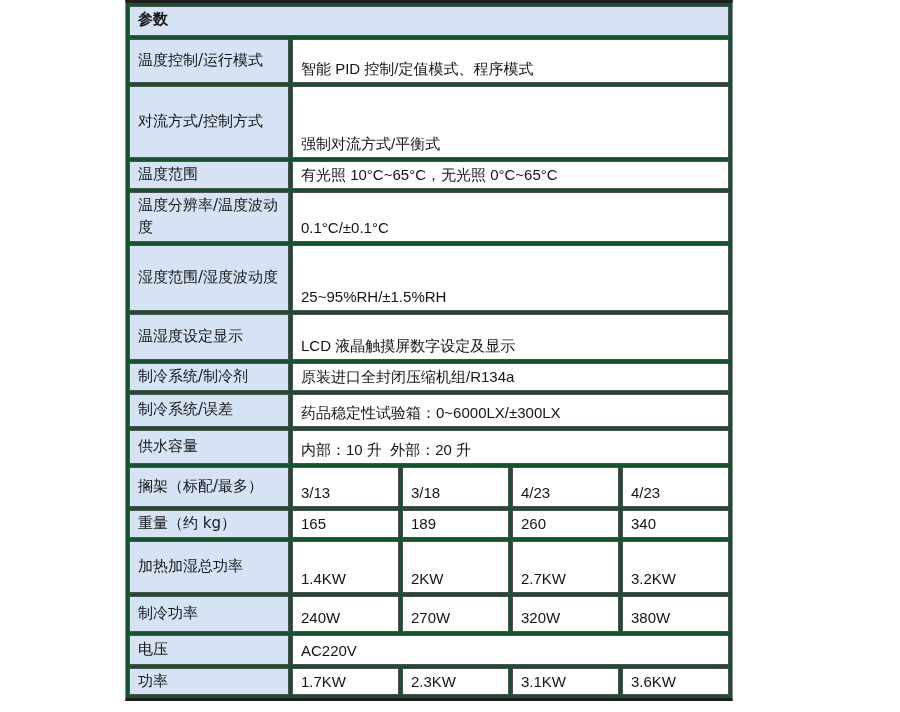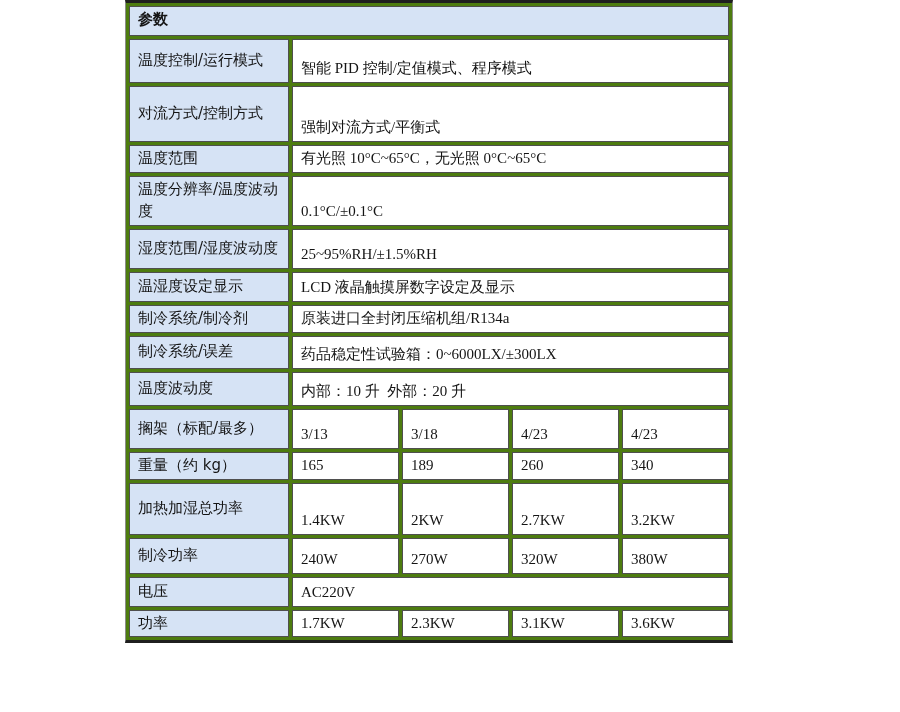--- a/index.html
+++ b/index.html
@@ -20,21 +20,21 @@
   .table-frame {
     position: absolute;
     left: 125px;
     top: 0;
     width: 608px;
     box-sizing: border-box;
     border-top: 3px solid #1f1f1f;
     border-bottom: 3px solid #1f1f1f;
     border-left: 1px solid #8c8c8c;
     border-right: 1px solid #8c8c8c;
-    background: #4d7c0f;
+    background: #14532d;
   }
   table.spec {
     border-collapse: separate;
     border-spacing: 3px;
     width: 100%;
     table-layout: fixed;
   }
   table.spec td, table.spec th {
     box-sizing: border-box;
     border: 1px solid #4f4f4f;
@@ -52,21 +52,21 @@
     padding-top: 3px;
   }
   td.lbl {
     background: #d6e3f5;
     vertical-align: middle;
   }
   td.val {
     background: #ffffff;
     vertical-align: bottom;
     padding-bottom: 6px;
-    font-family: Liberation Serif, serif;
+    font-family: Liberation Sans, sans-serif;
     white-space: pre-wrap;
   }
 </style>
 </head>
 <body>
 
 <div class="stage">
   <div class="table-frame">
     <table class="spec">
       <colgroup>
@@ -80,57 +80,57 @@
       <tbody>
           <tr style="height:30px">
         <th class="title-cell" colspan="5">参数</th>
       </tr>
 
       <tr style="height:44px">
         <td class="lbl">温度控制/运行模式</td>
         <td class="val" colspan="4">智能 PID 控制/定值模式、程序模式</td>
       </tr>
 
-      <tr style="height:56px">
+      <tr style="height:72px">
         <td class="lbl">对流方式/控制方式</td>
         <td class="val" colspan="4">强制对流方式/平衡式</td>
       </tr>
 
       <tr style="height:24px">
         <td class="lbl">温度范围</td>
         <td class="val" colspan="4">有光照 10°C~65°C，无光照 0°C~65°C</td>
       </tr>
 
       <tr style="height:50px">
         <td class="lbl">温度分辨率/温度波动度</td>
         <td class="val" colspan="4">0.1°C/±0.1°C</td>
       </tr>
 
-      <tr style="height:40px">
+      <tr style="height:66px">
         <td class="lbl">湿度范围/湿度波动度</td>
         <td class="val" colspan="4">25~95%RH/±1.5%RH</td>
       </tr>
 
-      <tr style="height:30px">
+      <tr style="height:46px">
         <td class="lbl">温湿度设定显示</td>
         <td class="val" colspan="4">LCD 液晶触摸屏数字设定及显示</td>
       </tr>
 
       <tr style="height:20px">
         <td class="lbl">制冷系统/制冷剂</td>
         <td class="val" colspan="4">原装进口全封闭压缩机组/R134a</td>
       </tr>
 
       <tr style="height:33px">
         <td class="lbl">制冷系统/误差</td>
         <td class="val" colspan="4">药品稳定性试验箱：0~6000LX/±300LX</td>
       </tr>
 
       <tr style="height:34px">
-        <td class="lbl">温度波动度</td>
+        <td class="lbl">供水容量</td>
         <td class="val" colspan="4">内部：10 升  外部：20 升</td>
       </tr>
 
       <tr style="height:40px">
         <td class="lbl">搁架（标配/最多）</td>
         <td class="val">3/13</td>
         <td class="val">3/18</td>
         <td class="val">4/23</td>
         <td class="val">4/23</td>
       </tr>

